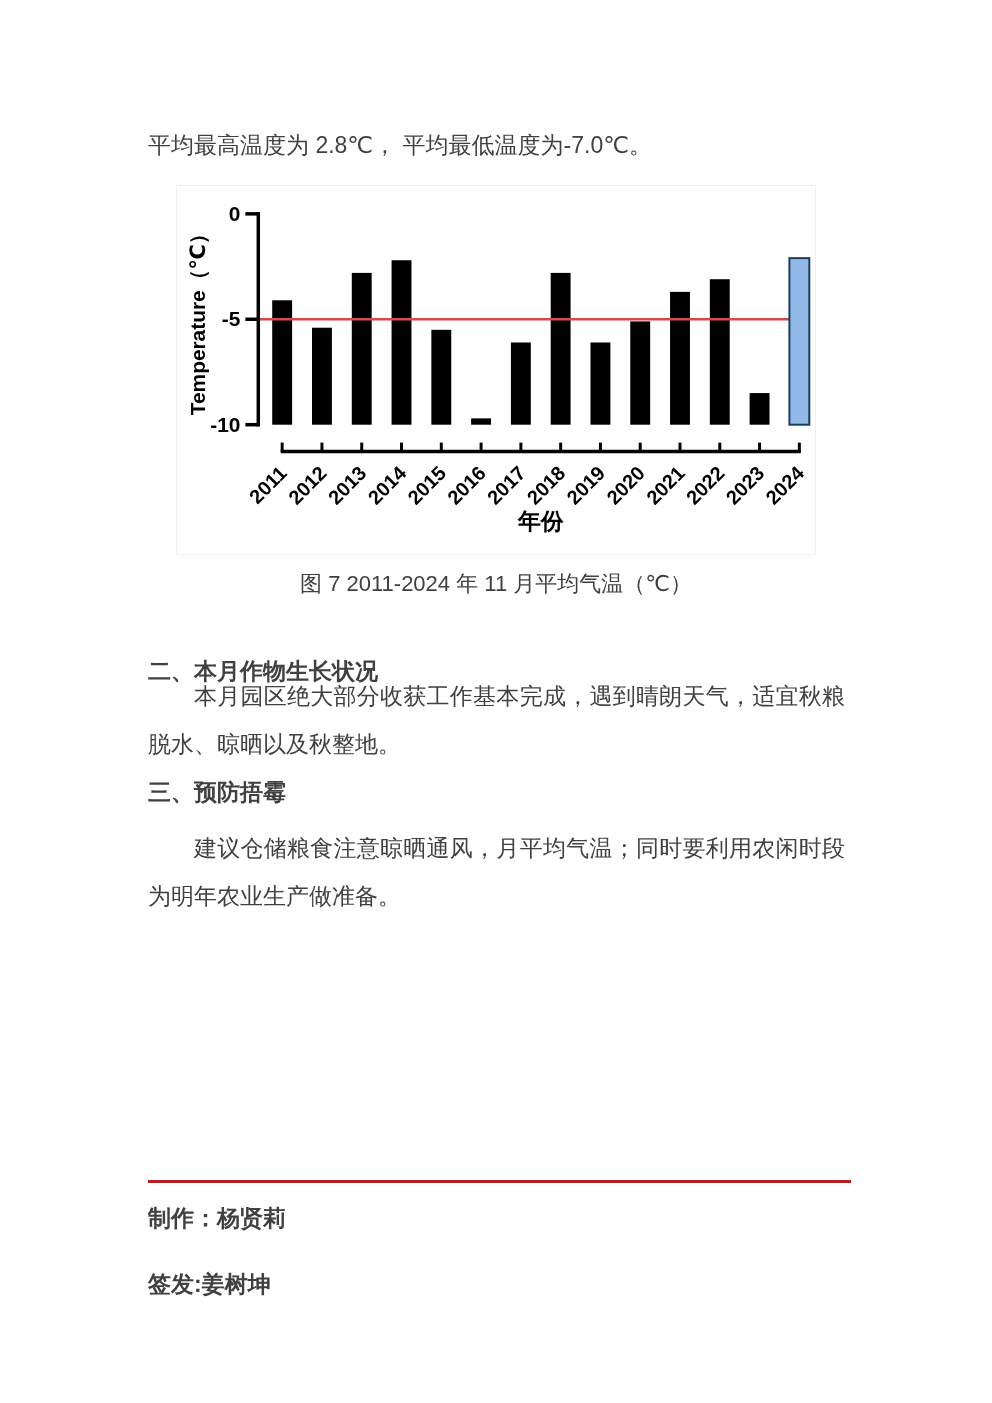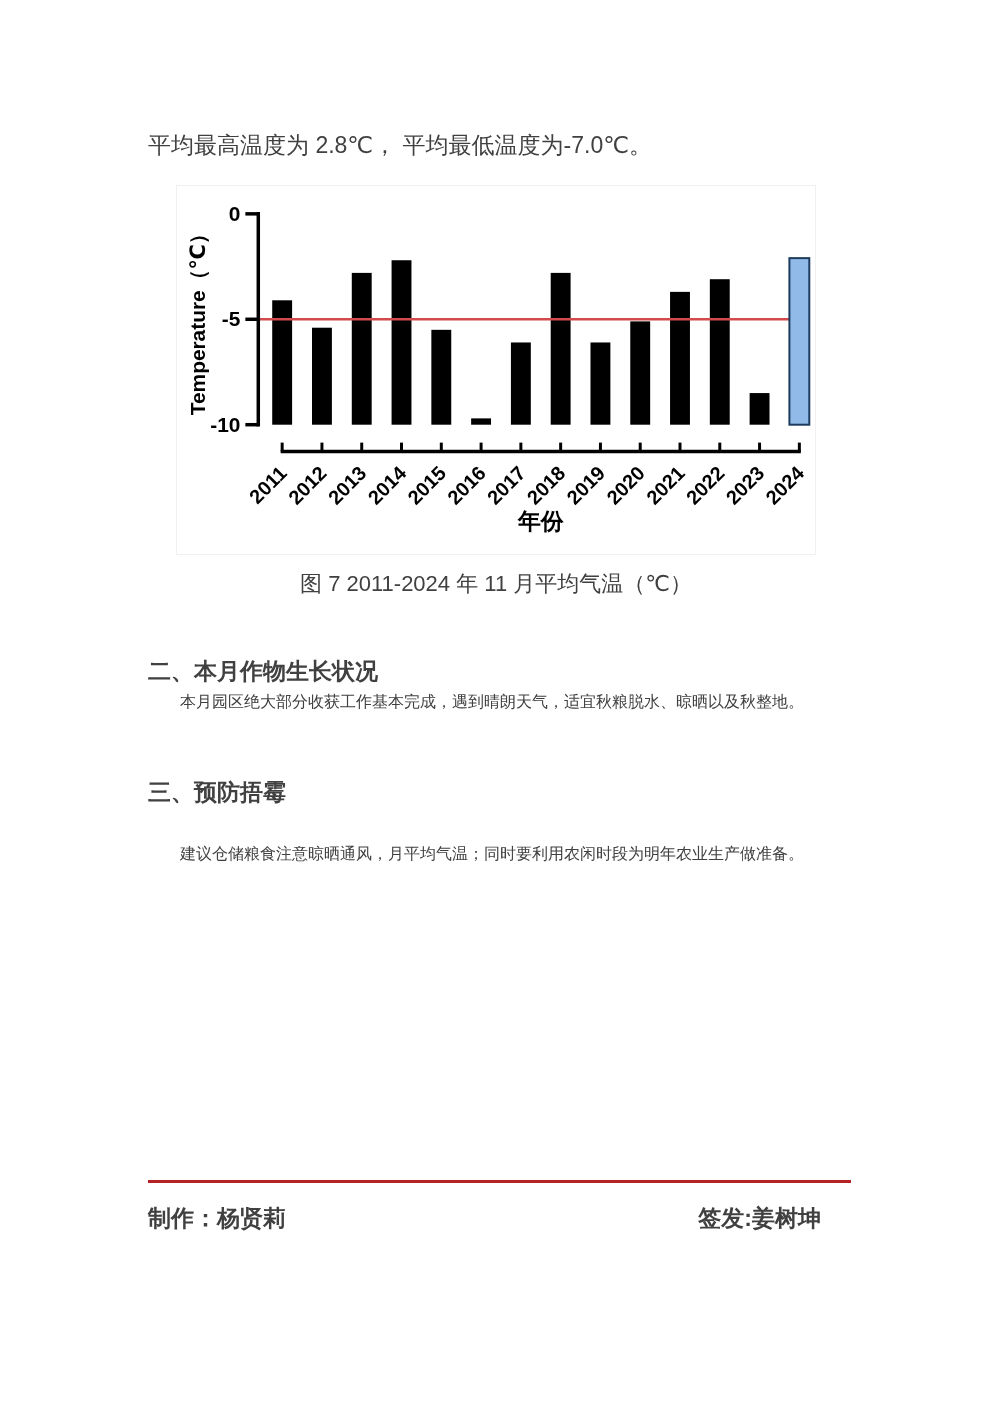--- a/index.html
+++ b/index.html
@@ -25,36 +25,36 @@
   .caption{
     position:absolute;left:0;top:570px;width:992px;
     text-align:center;font-size:22px;line-height:28px;
   }
   .sec-heading{
     position:absolute;left:148px;width:710px;
     font-size:23px;font-weight:bold;line-height:28px;
   }
   .sec-body{
     position:absolute;left:148px;width:697px;
-    font-size:16px;line-height:60px;
+    font-size:23px;line-height:48px;
     text-indent:2em;text-align:justify;
   }
   #heading-1{top:657px;}
   #body-1{top:672px;}
   #heading-2{top:778px;}
   #body-2{top:824px;}
   .footer-divider{
     position:absolute;left:148px;top:1180px;width:703px;height:3px;
   }
   .footer-row{
     position:absolute;left:148px;top:1203px;width:703px;
     display:flex;justify-content:space-between;align-items:baseline;
-    font-size:23px;font-weight:bold;line-height:30px;
+    font-size:23px;font-weight:bold;line-height:30px;flex-direction:column;
   }
-  .footer-issuer{padding-right:30px;}
+  .footer-issuer{padding-right:30px;margin-top:36px;}
 </style>
 </head>
 <body>
 
 <div class="page">
 
   <div class="intro">平均最高温度为 2.8℃， 平均最低温度为-7.0℃。</div>
 
   <div class="figure">
     <svg viewBox="0 0 640 370" xmlns="http://www.w3.org/2000/svg">

